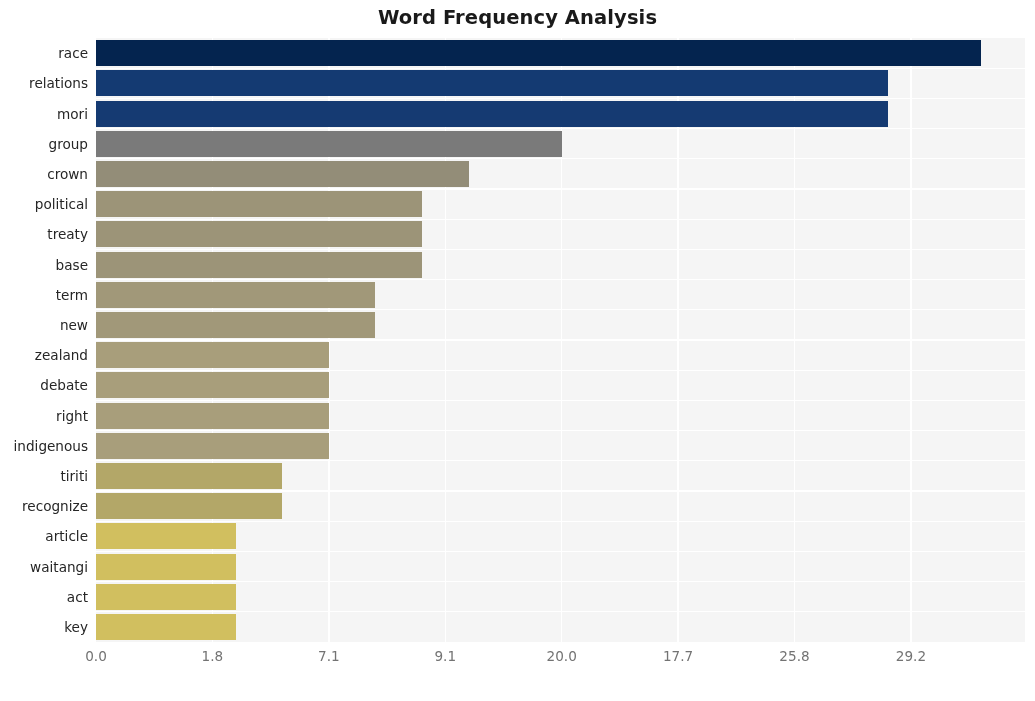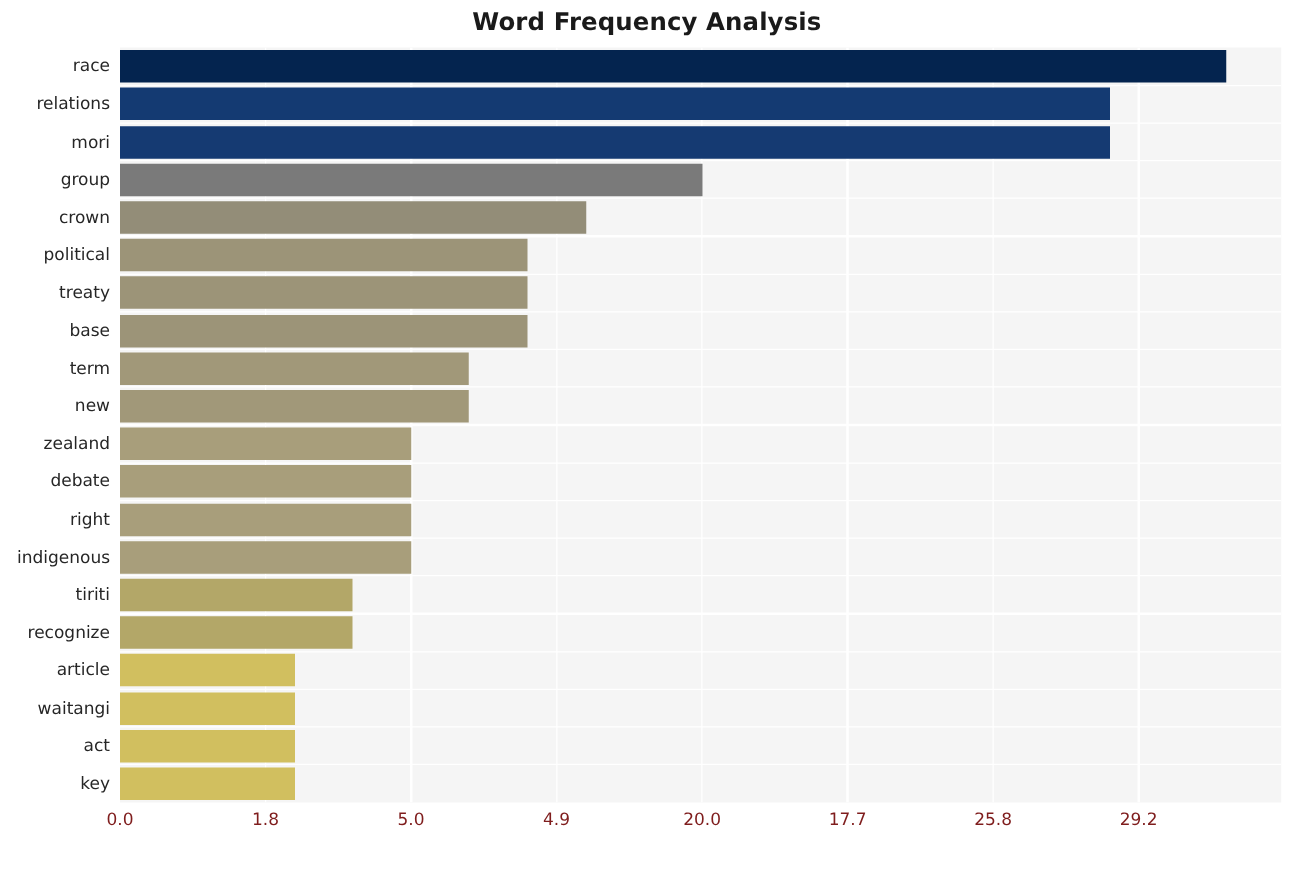--- a/index.html
+++ b/index.html
@@ -74,21 +74,21 @@
     line-height: 16px;
   }
   
   .xtick-label {
     position: absolute;
     top: 648px;
     width: 80px;
     margin-left: -40px;
     text-align: center;
     font-size: 13.6px;
-    color: #7f1d1d;
+    color: #737373;
     line-height: 16px;
   }
   #xaxis-label {
     position: absolute;
     left: 96px;
     top: 674px;
     width: 929px;
     text-align: center;
     font-size: 14.5px;
     color: #262626;
@@ -169,22 +169,22 @@
       <div class="ytick-label" style="top: 467.9px; right: 947px;">tiriti</div>
       <div class="ytick-label" style="top: 498.1px; right: 947px;">recognize</div>
       <div class="ytick-label" style="top: 528.3px; right: 947px;">article</div>
       <div class="ytick-label" style="top: 558.5px; right: 947px;">waitangi</div>
       <div class="ytick-label" style="top: 588.7px; right: 947px;">act</div>
       <div class="ytick-label" style="top: 618.9px; right: 947px;">key</div>
     </div>
   <div id="xtick-container">
       <div class="xtick-label" style="left: 96px;">0.0</div>
       <div class="xtick-label" style="left: 212.416px;">1.8</div>
-      <div class="xtick-label" style="left: 328.832px;">5.0</div>
-      <div class="xtick-label" style="left: 445.248px;">4.9</div>
+      <div class="xtick-label" style="left: 328.832px;">7.1</div>
+      <div class="xtick-label" style="left: 445.248px;">9.1</div>
       <div class="xtick-label" style="left: 561.664px;">20.0</div>
       <div class="xtick-label" style="left: 678.08px;">17.7</div>
       <div class="xtick-label" style="left: 794.496px;">25.8</div>
       <div class="xtick-label" style="left: 910.912px;">29.2</div>
     </div>
 
 
 </div>
 
 </body></html>

